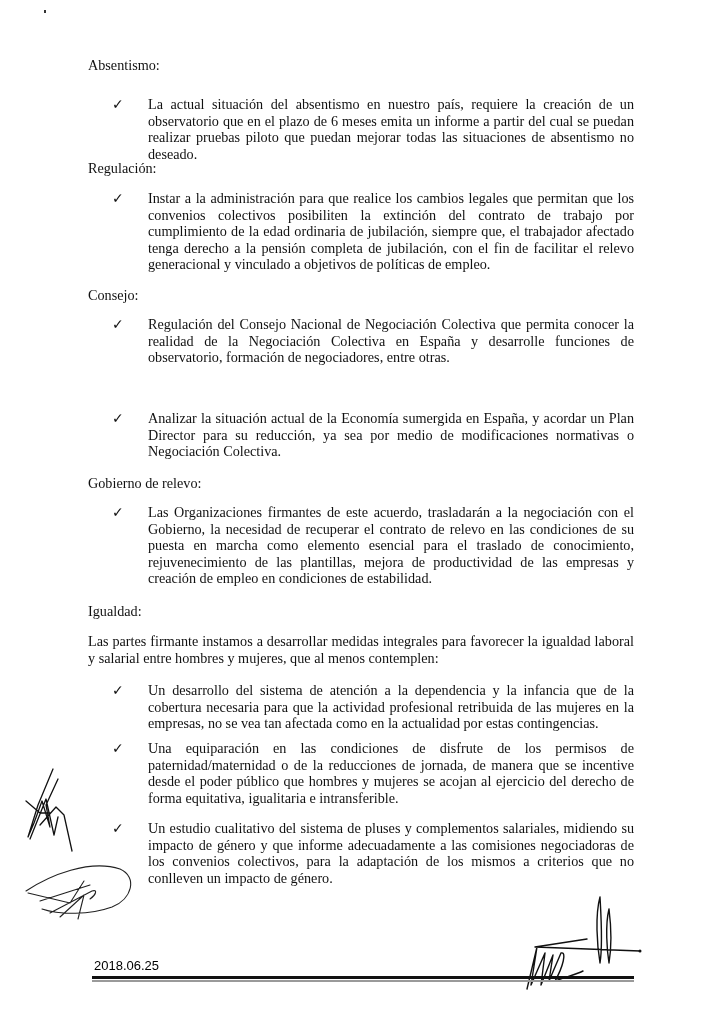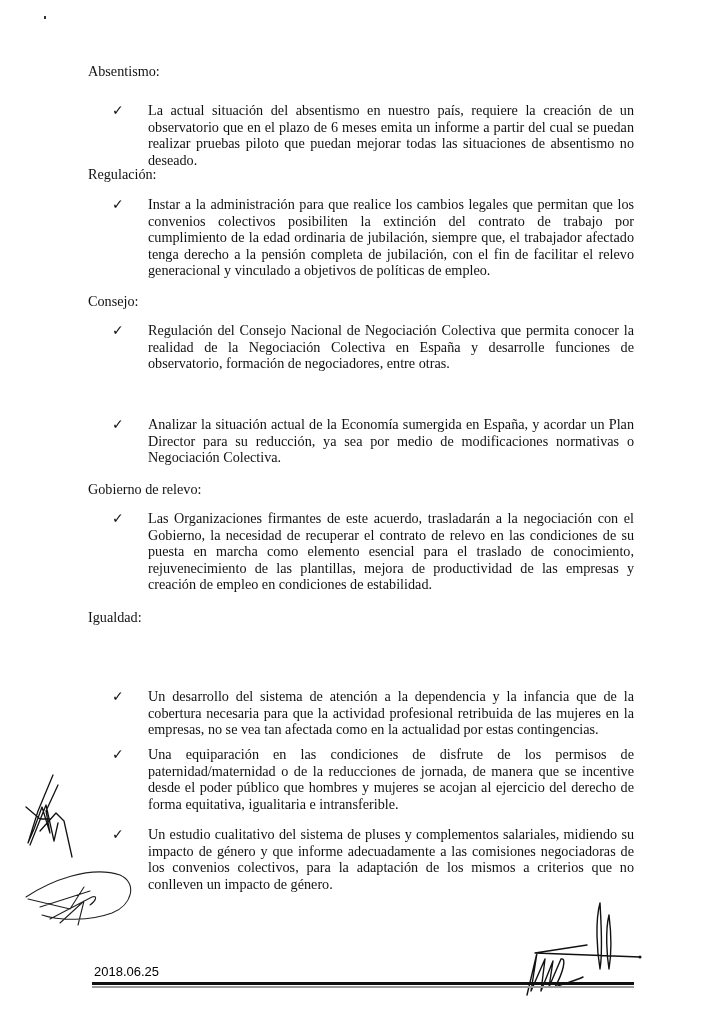--- a/index.html
+++ b/index.html
@@ -1,17 +1,17 @@
 <!DOCTYPE html>
 <html><head>
 <meta charset="utf-8">
 <style>
   html, body { margin: 0; padding: 0; background: #ffffff; }
   body { width: 722px; height: 1021px; position: relative; overflow: hidden; font-family: "Liberation Serif", serif; color: #111; }
-  .page { position: absolute; left: 0; top: 6px; width: 722px; height: 745px; }
+  .page { position: absolute; left: 0; top: 0; width: 722px; height: 745px; }
   .heading { position: absolute; left: 88px; font-size: 14.2px; line-height: 17px; }
   .para { position: absolute; left: 88px; width: 546px; font-size: 14.2px; line-height: 16.6px; text-align: justify; }
   .item { position: absolute; left: 112px; width: 522px; }
   .check { position: absolute; left: 0; top: 0; font-size: 14px; line-height: 16.6px; font-family: "DejaVu Sans", sans-serif; }
   .item-text { margin-left: 36px; font-size: 14.2px; line-height: 16.6px; text-align: justify; text-align-last: left; }
   .footer-date { position: absolute; left: 94px; top: 958px; font-family: "Liberation Sans", sans-serif; font-size: 13px; color: #000000; }
   .footer-rule { position: absolute; left: 92px; top: 976px; width: 542px; height: 3px; background: #111; }
   .footer-rule2 { position: absolute; left: 92px; top: 980px; width: 542px; height: 2px; background: #9a9a9a; }
   .sig { position: absolute; }
   .dot { position: absolute; left: 44px; top: 10px; width: 2px; height: 3px; background: #333; }
@@ -45,20 +45,21 @@
     <div class="item-text">Analizar la situación actual de la Economía sumergida en España, y acordar un Plan Director para su reducción, ya sea por medio de modificaciones normativas o Negociación Colectiva.</div>
   </div>
 
   <div class="heading" style="top:475px">Gobierno de relevo:</div>
   <div class="item" style="top:504px">
     <span class="check">✓</span>
     <div class="item-text">Las Organizaciones firmantes de este acuerdo, trasladarán a la negociación con el Gobierno, la necesidad de recuperar el contrato de relevo en las condiciones de su puesta en marcha como elemento esencial para el traslado de conocimiento, rejuvenecimiento de las plantillas, mejora de productividad de las empresas y creación de empleo en condiciones de estabilidad.</div>
   </div>
 
   <div class="heading" style="top:603px">Igualdad:</div>
+  <div class="para" style="top:633px">Las partes firmante instamos a desarrollar medidas integrales para favorecer la igualdad laboral y salarial entre hombres y mujeres, que al menos contemplen:</div>
   <div class="item" style="top:682px">
     <span class="check">✓</span>
     <div class="item-text">Un desarrollo del sistema de atención a la dependencia y la infancia que de la cobertura necesaria para que la actividad profesional retribuida de las mujeres en la empresas, no se vea tan afectada como en la actualidad por estas contingencias.</div>
   </div>
   <div class="item" style="top:740px">
     <span class="check">✓</span>
     <div class="item-text">Una equiparación en las condiciones de disfrute de los permisos de paternidad/maternidad o de la reducciones de jornada, de manera que se incentive desde el poder público que hombres y mujeres se acojan al ejercicio del derecho de forma equitativa, igualitaria e intransferible.</div>
   </div>
   <div class="item" style="top:820px">
     <span class="check">✓</span>

